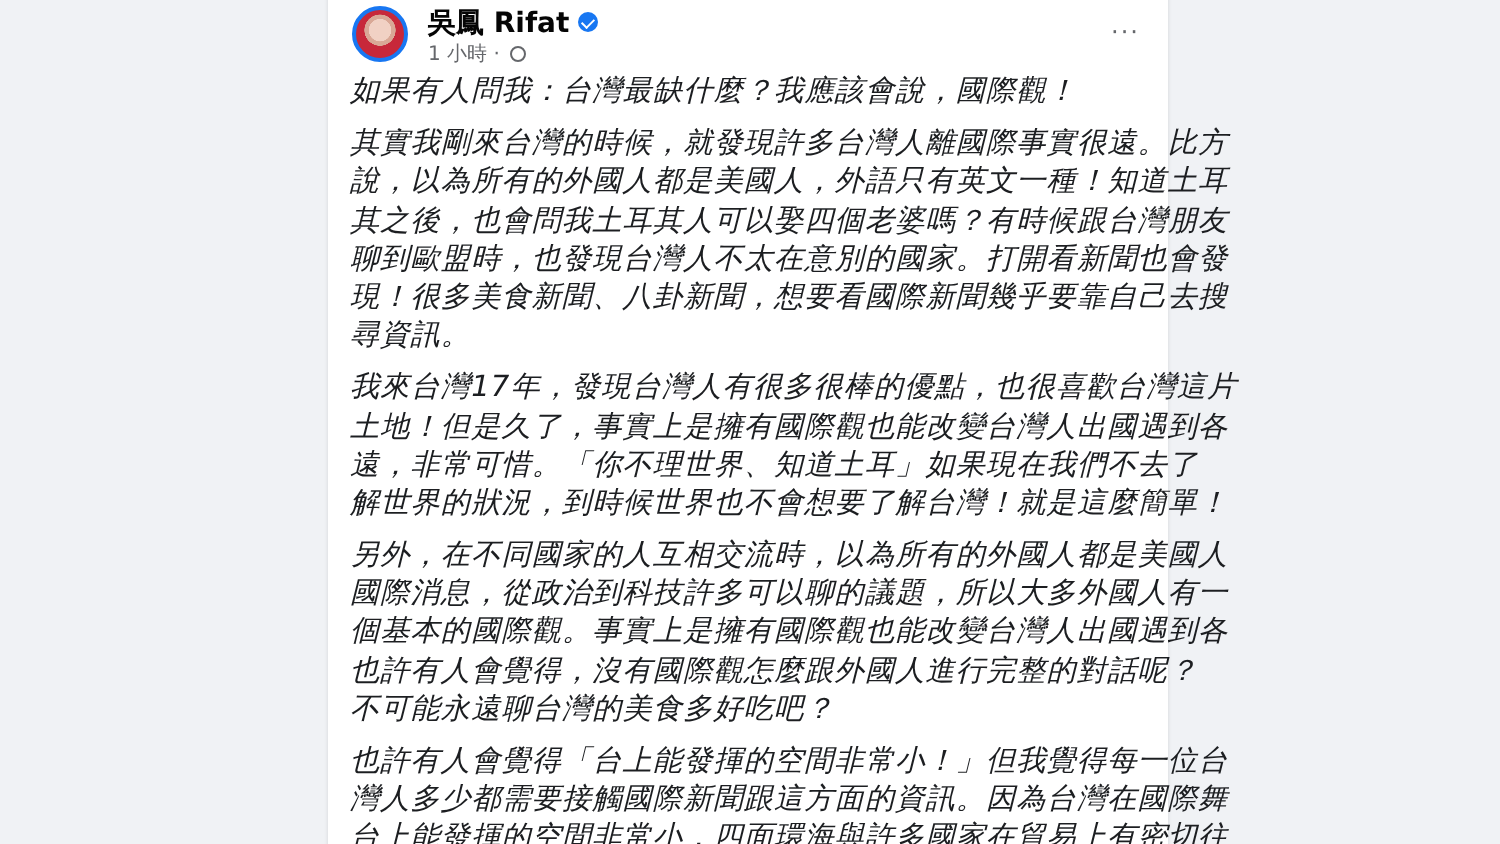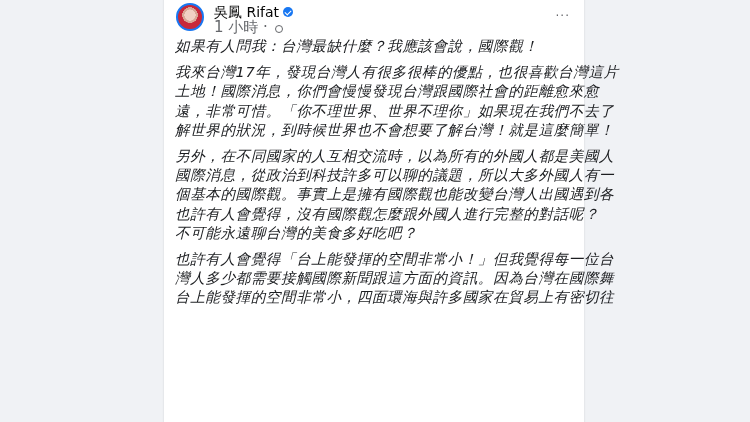--- a/index.html
+++ b/index.html
@@ -13,27 +13,27 @@
     position: absolute; left: 164px; top: -4px; width: 420px; height: 440px;
     background: #ffffff;
     box-shadow: 0 1px 2px rgba(0,0,0,0.12);
   }
   .header { position: absolute; left: 12px; top: 4px; width: 400px; height: 36px; }
   .avatar {
     position: absolute; left: 0; top: 3px; width: 28px; height: 28px; border-radius: 50%;
     border: 2px solid #1877f2; box-sizing: border-box;
     background: radial-gradient(circle at 50% 42%, #f1d1c4 0 30%, #d9a896 31% 42%, #c7283a 43% 100%);
   }
-  .author { position: absolute; left: 38px; top: 4px; font-size: 14px; font-weight: normal; color: #050505; line-height: 16px; white-space: nowrap; }
+  .author { position: absolute; left: 38px; top: 4px; font-size: 14px; font-weight: bold; color: #050505; line-height: 16px; white-space: nowrap; }
   .verified {
     display: inline-block; width: 10px; height: 10px; border-radius: 50%; background: #1877f2;
     margin-left: 4px; position: relative; top: 0px;
   }
   .verified::after { content: ""; position: absolute; left: 3px; top: 1.5px; width: 3px; height: 5px; border: solid #fff; border-width: 0 1.5px 1.5px 0; transform: rotate(45deg); }
-  .meta { position: absolute; left: 38px; top: 21px; font-size: 15px; color: #65676b; line-height: 13px; white-space: nowrap; }
+  .meta { position: absolute; left: 38px; top: 21px; font-size: 10px; color: #65676b; line-height: 13px; white-space: nowrap; }
   .globe { display: inline-block; width: 8px; height: 8px; border-radius: 50%; border: 1.3px solid #65676b; box-sizing: border-box; vertical-align: -1px; margin-left: 2px; }
   .more { position: absolute; right: 6px; top: 11px; font-size: 12px; color: #65676b; letter-spacing: 1px; line-height: 10px; cursor: pointer; }
   .body { position: absolute; left: 11px; top: 40px; width: 402px; color: #1c1e21; font-size: 14.6px; line-height: 19.2px; letter-spacing: 0.55px; }
   .para { margin: 0 0 7px 0; white-space: nowrap; }
   .line { display: block; height: 19.2px; font-style: italic; }
 </style>
 </head>
 <body>
 
 <div class="card">
@@ -48,23 +48,31 @@
       <span class="globe"></span>
     </div>
     <div class="more">···</div>
   </div>
 
   <div class="body" id="post-body">
       <div class="para">
         <span class="line">如果有人問我：台灣最缺什麼？我應該會說，國際觀！</span>
       </div>
       <div class="para">
+        <span class="line">其實我剛來台灣的時候，就發現許多台灣人離國際事實很遠。比方</span>
+        <span class="line">說，以為所有的外國人都是美國人，外語只有英文一種！知道土耳</span>
+        <span class="line">其之後，也會問我土耳其人可以娶四個老婆嗎？有時候跟台灣朋友</span>
+        <span class="line">聊到歐盟時，也發現台灣人不太在意別的國家。打開看新聞也會發</span>
+        <span class="line">現！很多美食新聞、八卦新聞，想要看國際新聞幾乎要靠自己去搜</span>
+        <span class="line">尋資訊。</span>
+      </div>
+      <div class="para">
         <span class="line">我來台灣17年，發現台灣人有很多很棒的優點，也很喜歡台灣這片</span>
-        <span class="line">土地！國際消息，你們會慢慢發現台灣跟國際社會的距離愈來愈</span>
-        <span class="line">遠，非常可惜。「你不理世界、世界不理你」如果現在我們不去了</span>
+        <span class="line">土地！但是久了，事實上是擁有國際觀也能改變台灣人出國遇到各</span>
+        <span class="line">遠，非常可惜。「你不理世界、知道土耳」如果現在我們不去了</span>
         <span class="line">解世界的狀況，到時候世界也不會想要了解台灣！就是這麼簡單！</span>
       </div>
       <div class="para">
         <span class="line">另外，在不同國家的人互相交流時，以為所有的外國人都是美國人</span>
         <span class="line">國際消息，從政治到科技許多可以聊的議題，所以大多外國人有一</span>
         <span class="line">個基本的國際觀。事實上是擁有國際觀也能改變台灣人出國遇到各</span>
         <span class="line">也許有人會覺得，沒有國際觀怎麼跟外國人進行完整的對話呢？</span>
         <span class="line">不可能永遠聊台灣的美食多好吃吧？</span>
       </div>
       <div class="para">

